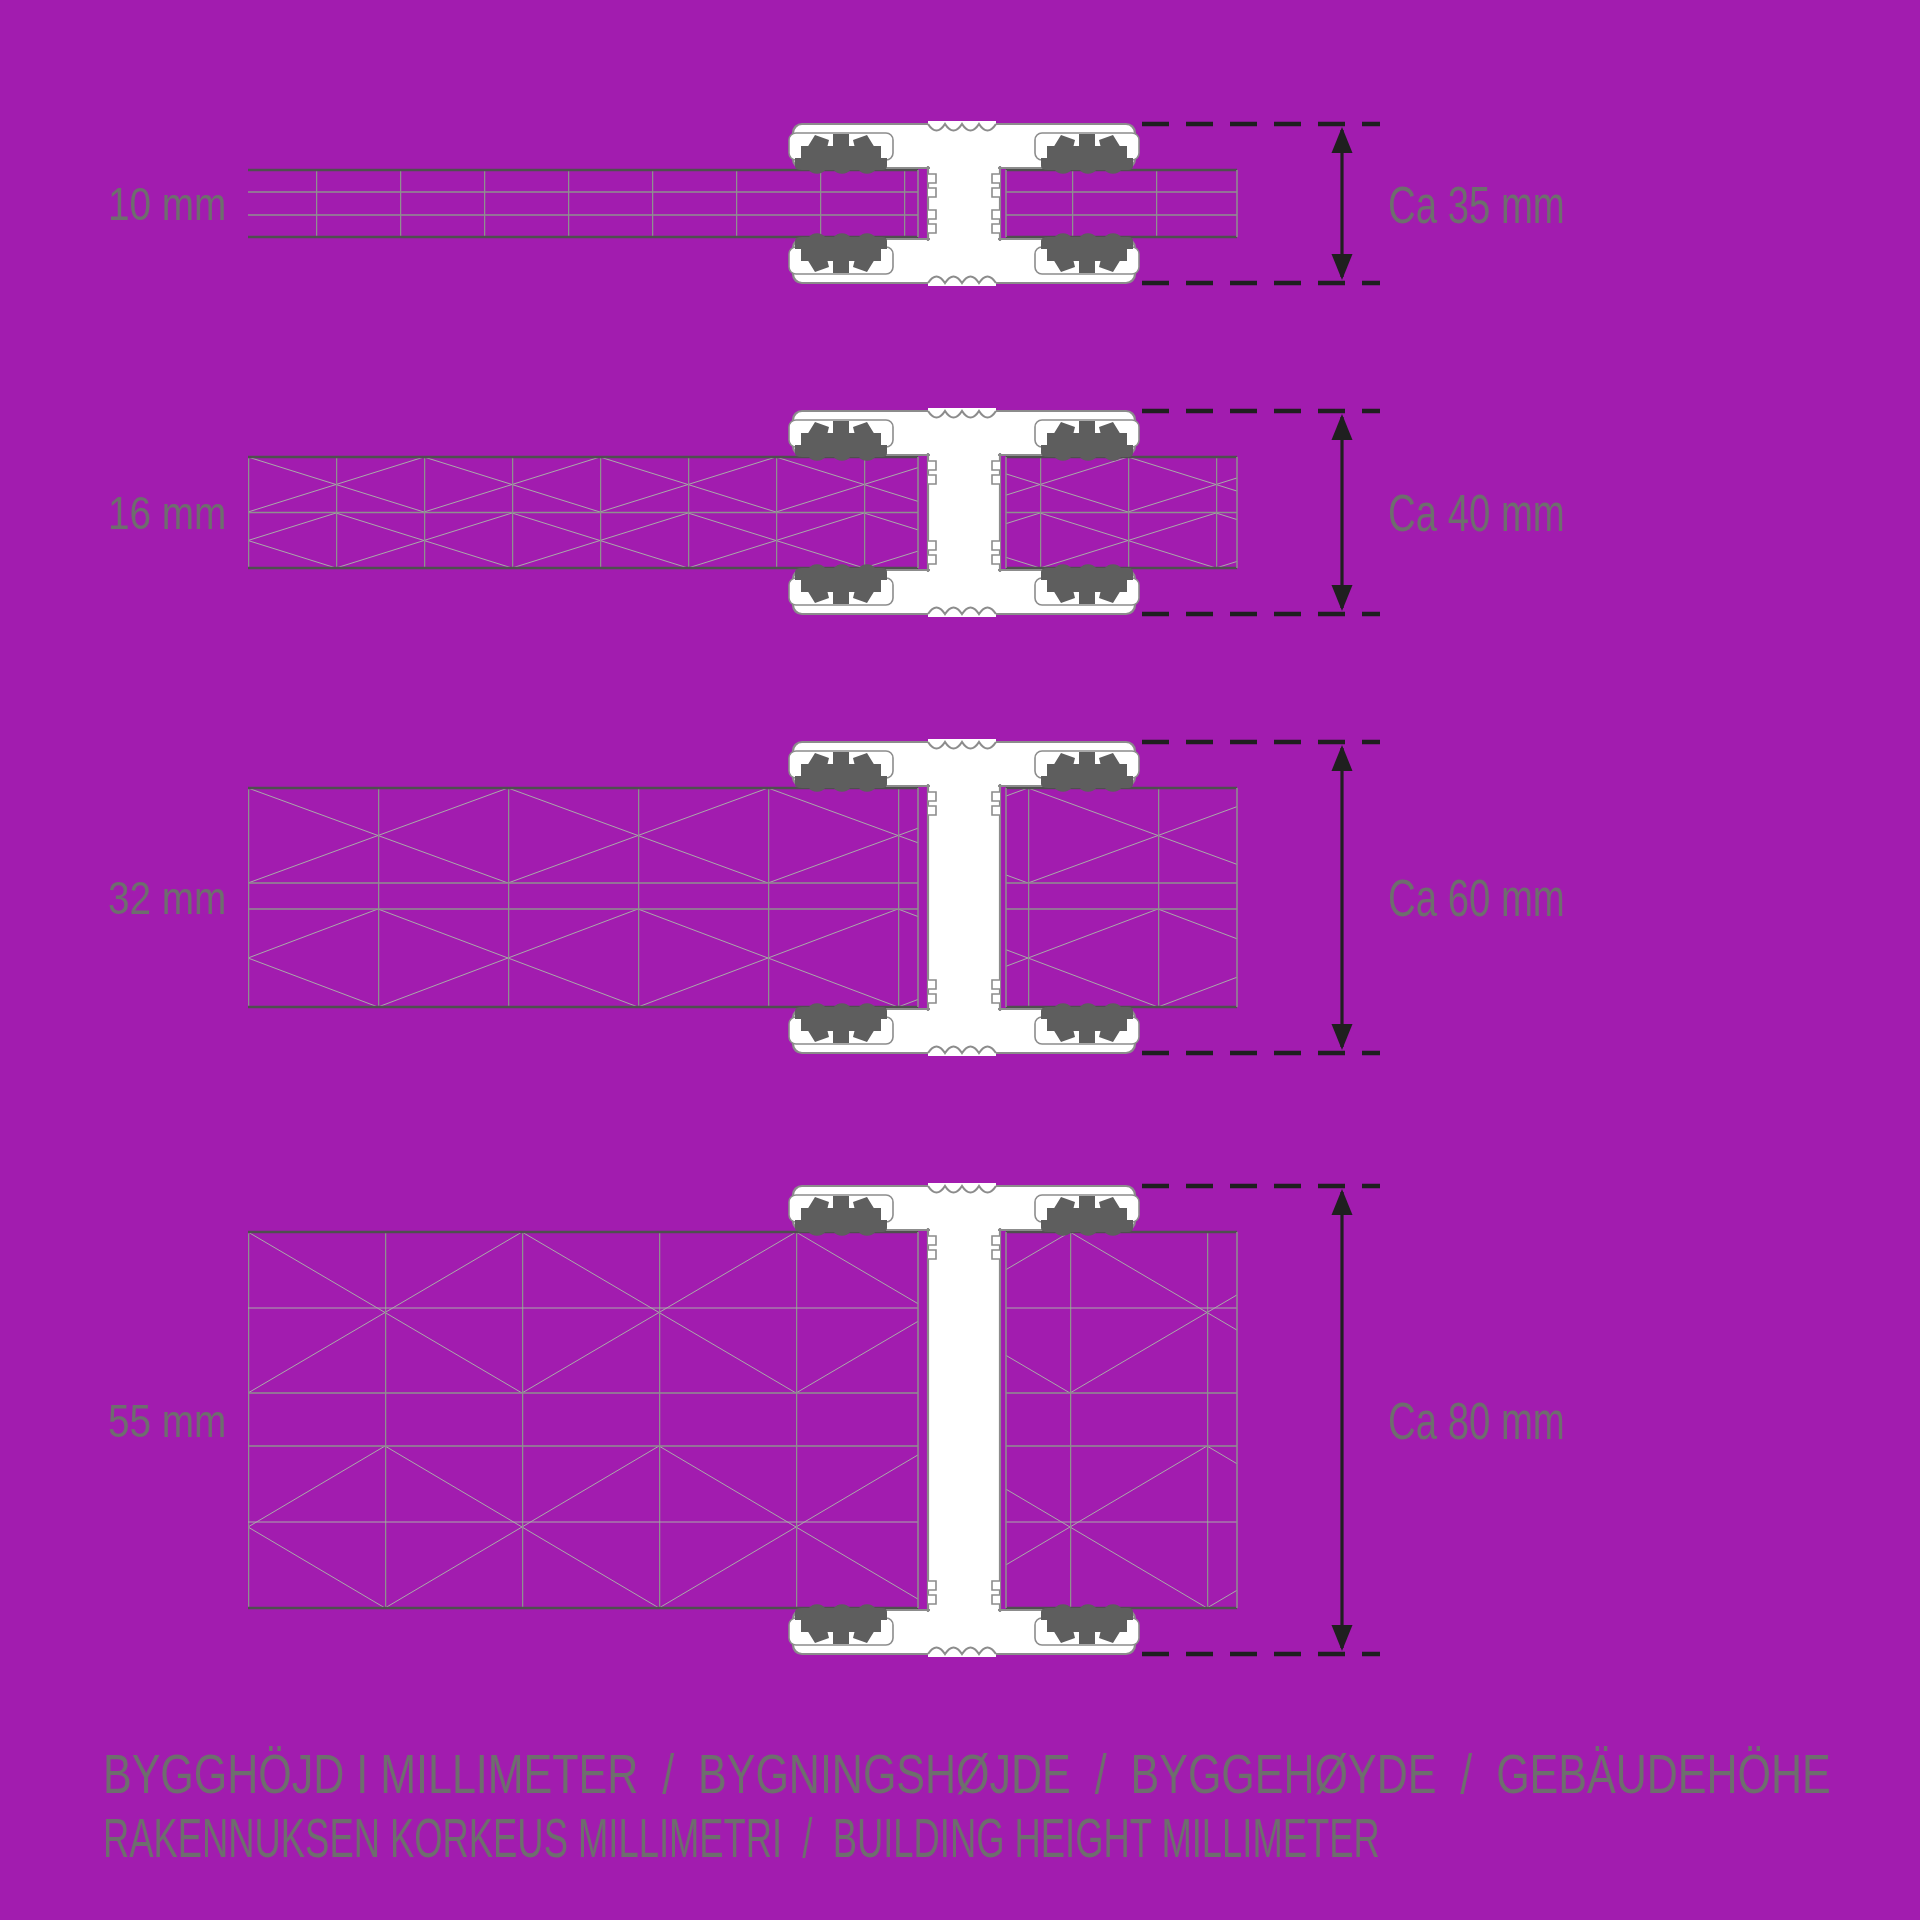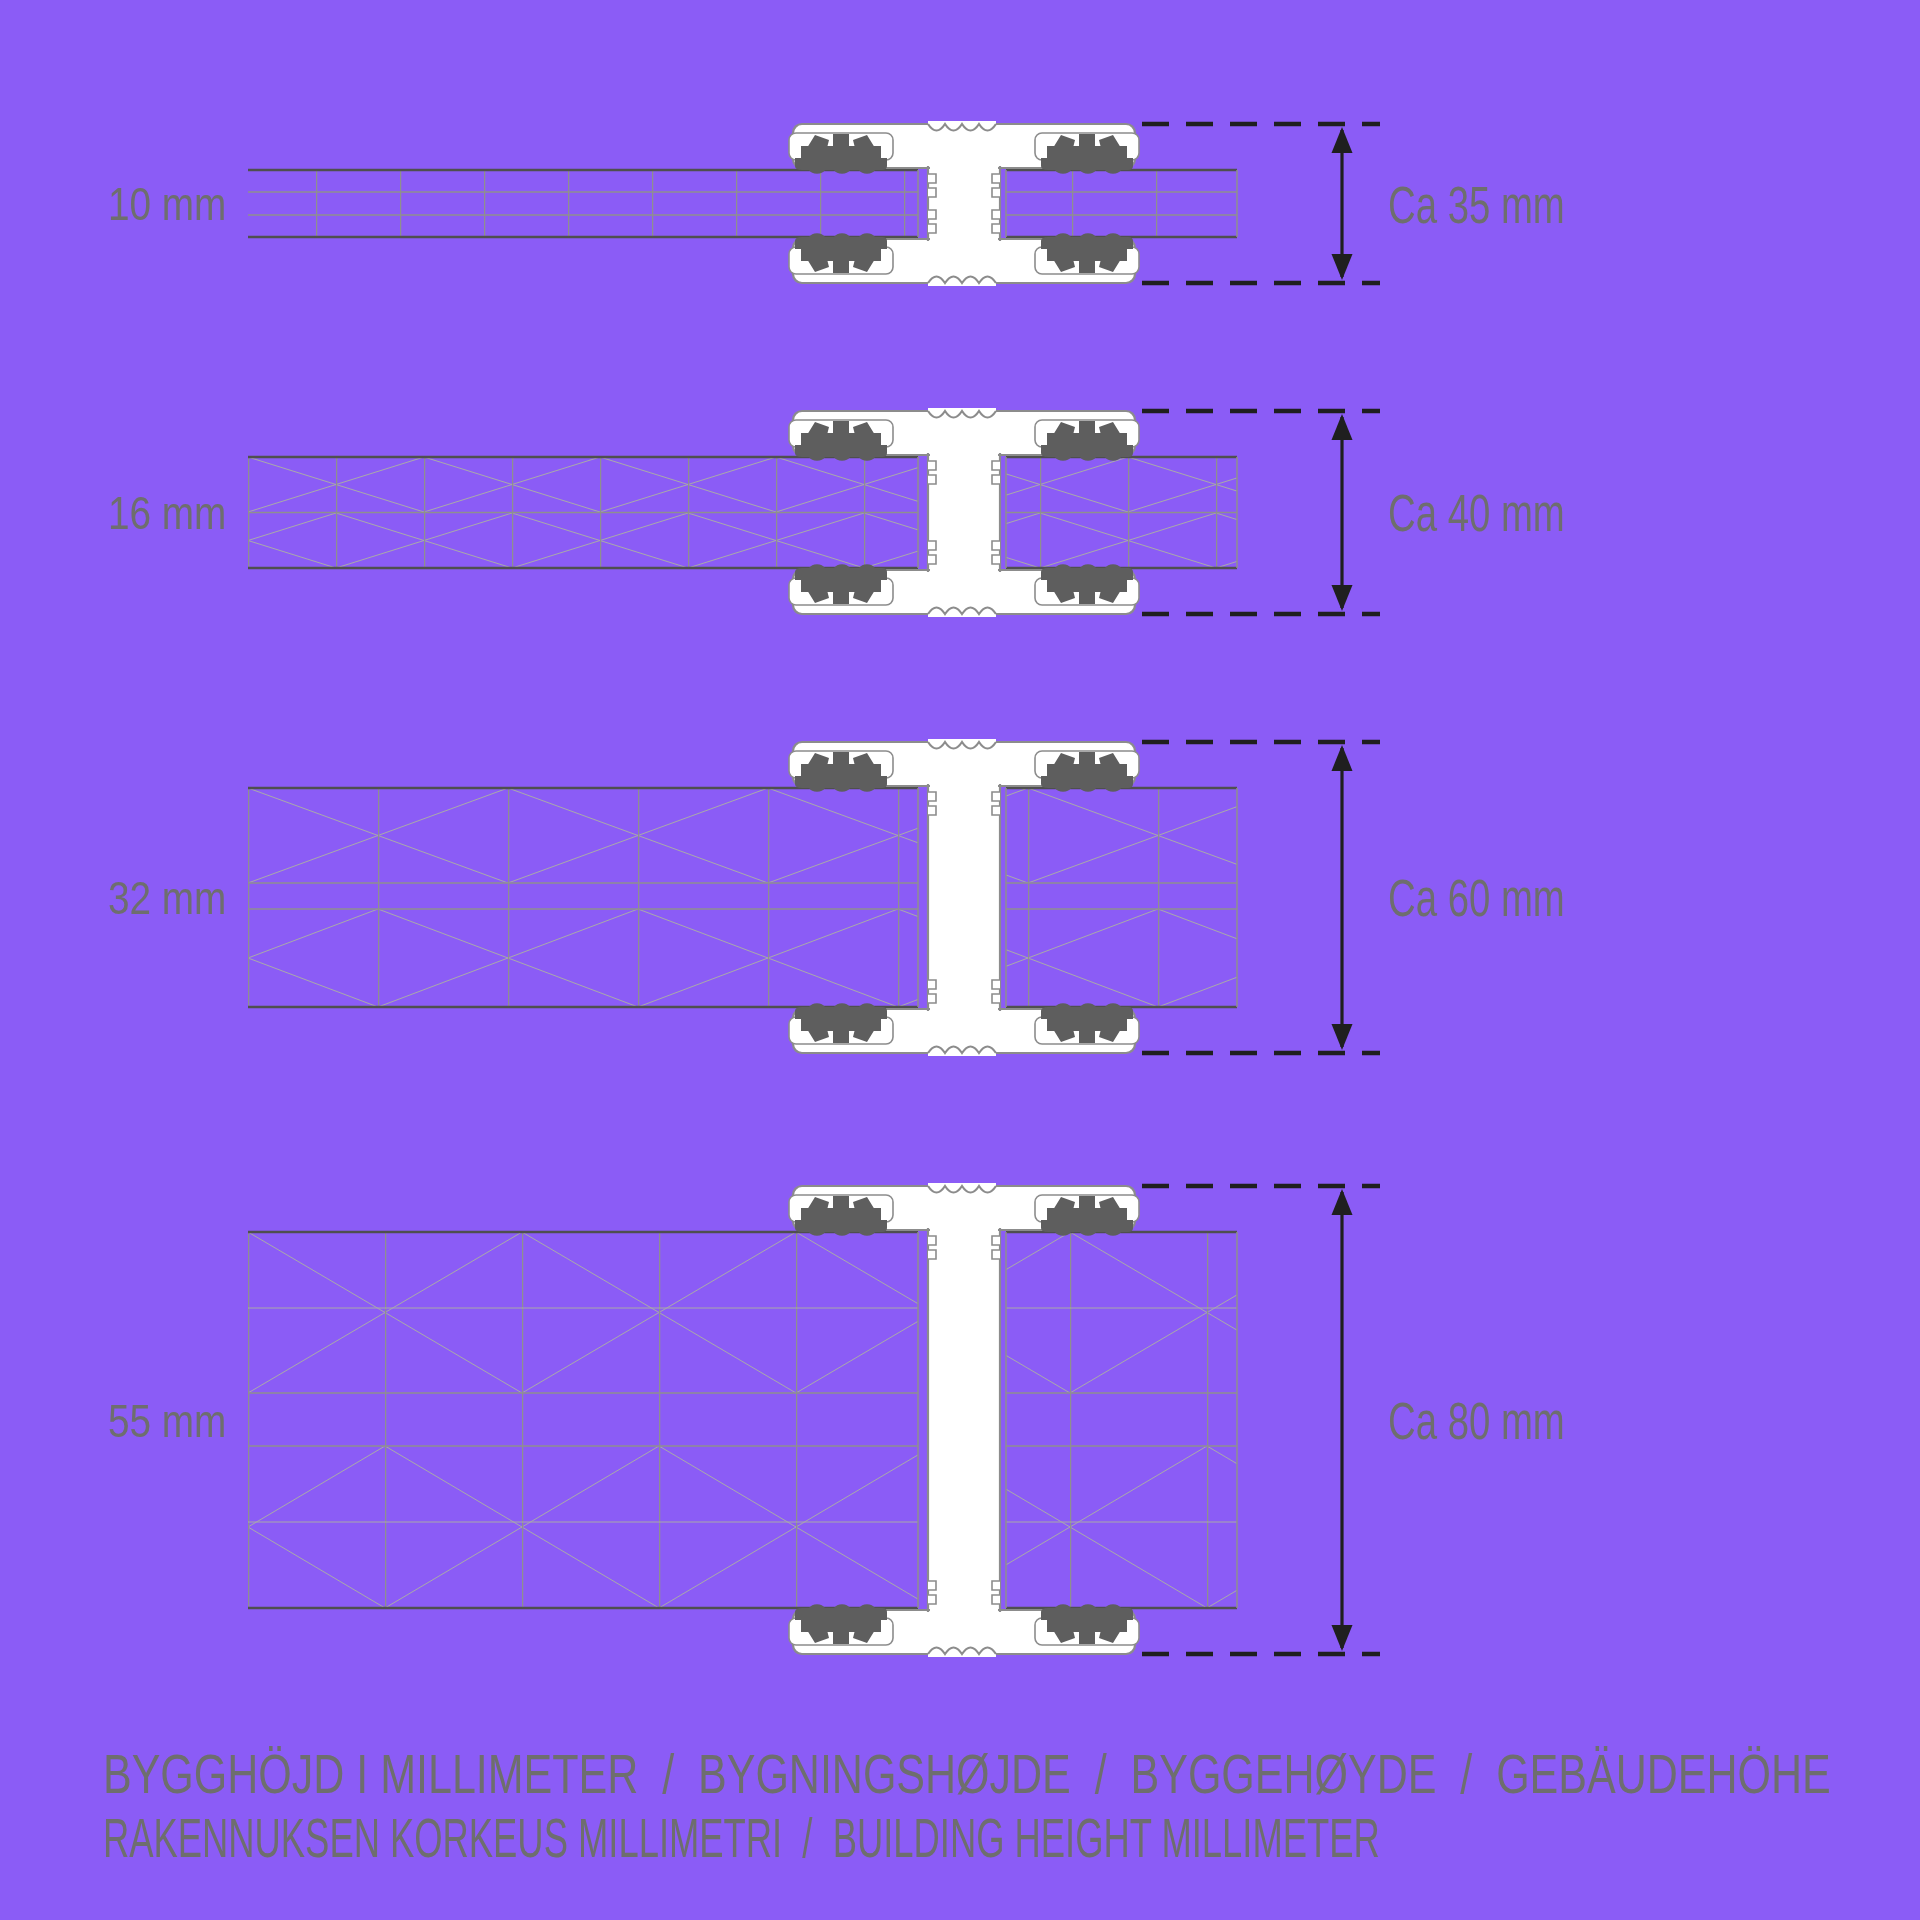--- a/index.html
+++ b/index.html
@@ -1,16 +1,16 @@
 <!DOCTYPE html>
 <html><head>
 <meta charset="utf-8">
 <style>
   html,body{margin:0;padding:0;background:#ffffff;}
-  .stage{width:1920px;height:1920px;position:relative;background:#8b5cf6;overflow:hidden;}
+  .stage{width:1920px;height:1920px;position:relative;background:#a21caf;overflow:hidden;}
   svg{display:block;}
   text{font-family:"Liberation Sans", sans-serif;fill:#6e6e6e;}
   .footer-text{white-space:pre;}
 </style>
 </head>
 <body>
 
 <div class="stage">
 <svg viewBox="0 0 1920 1920" width="1920" height="1920">
   <defs id="dyn-defs">

